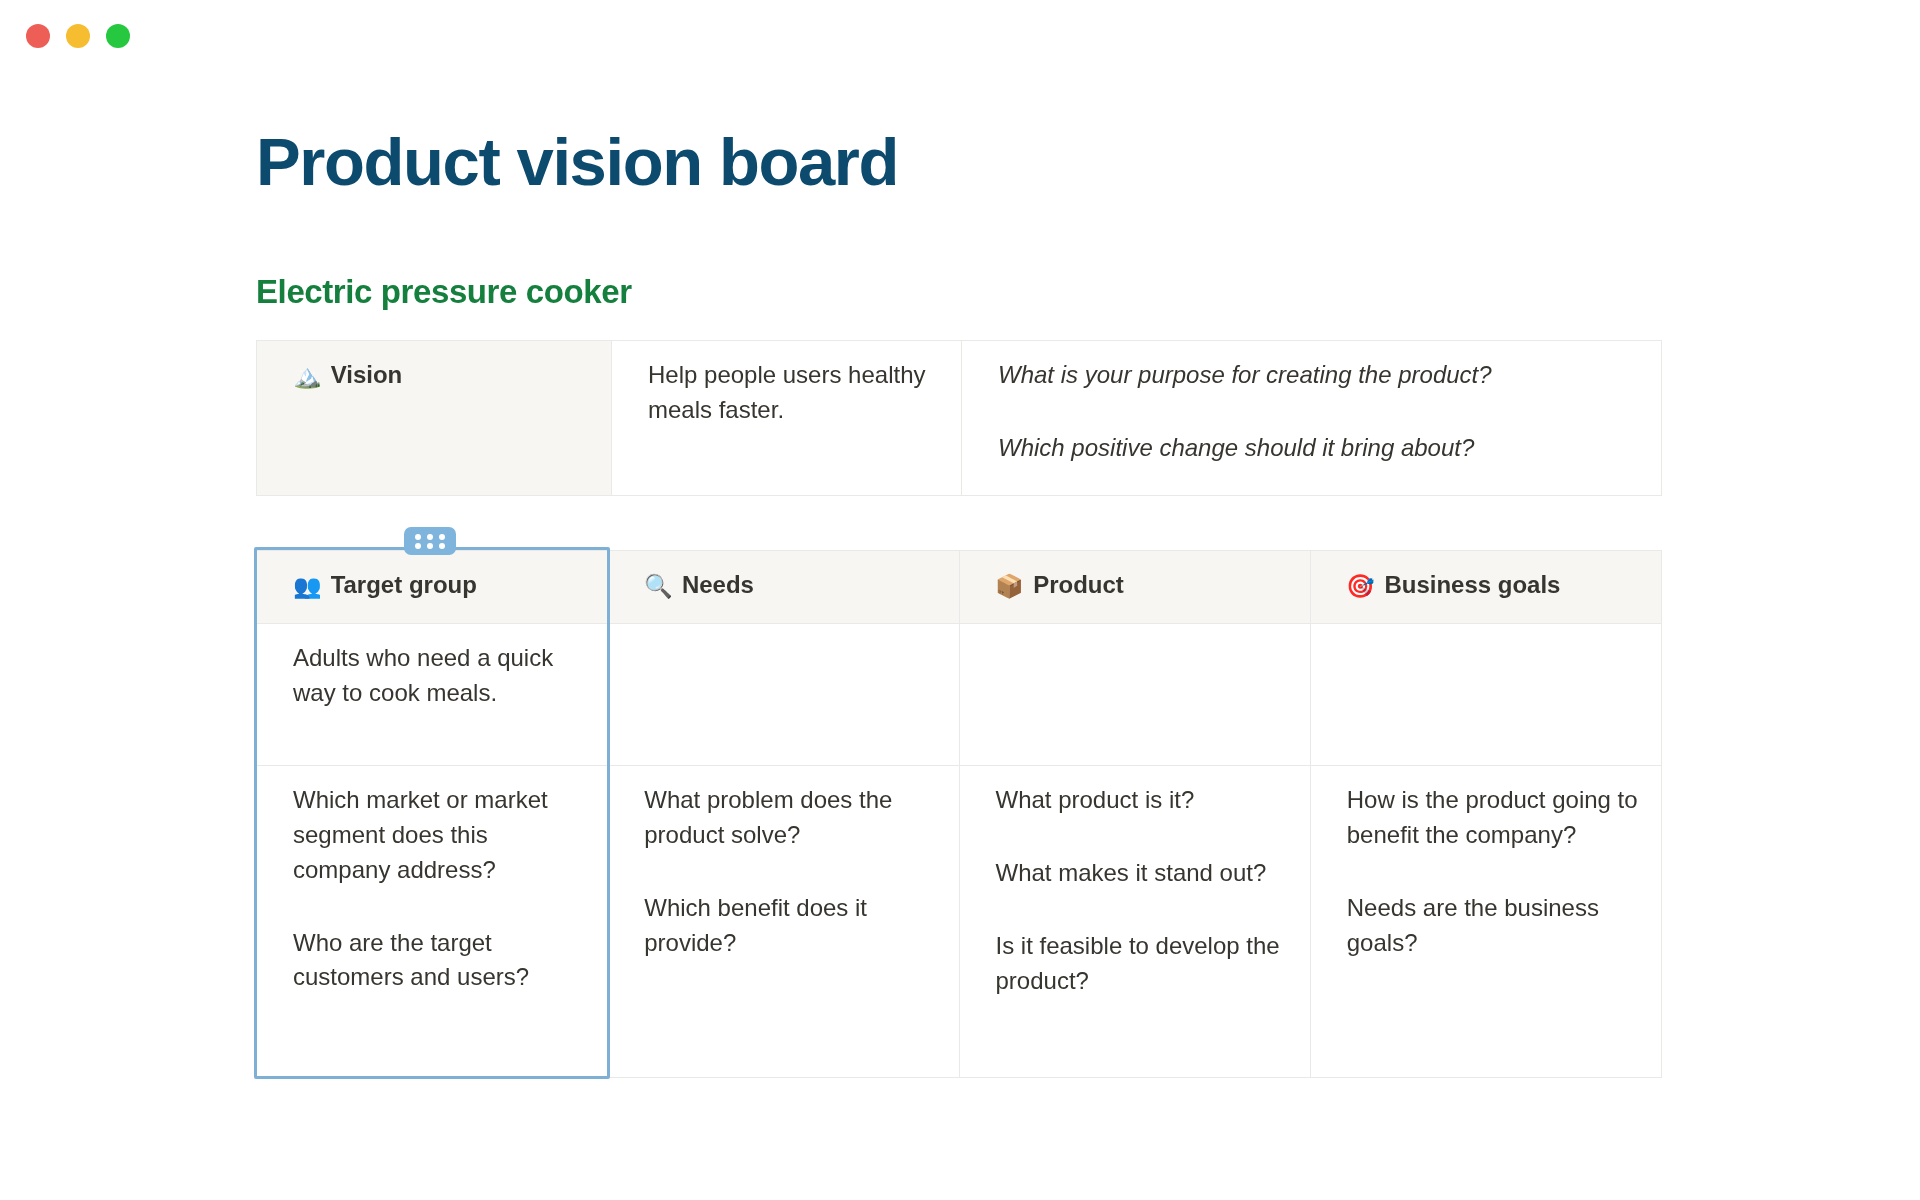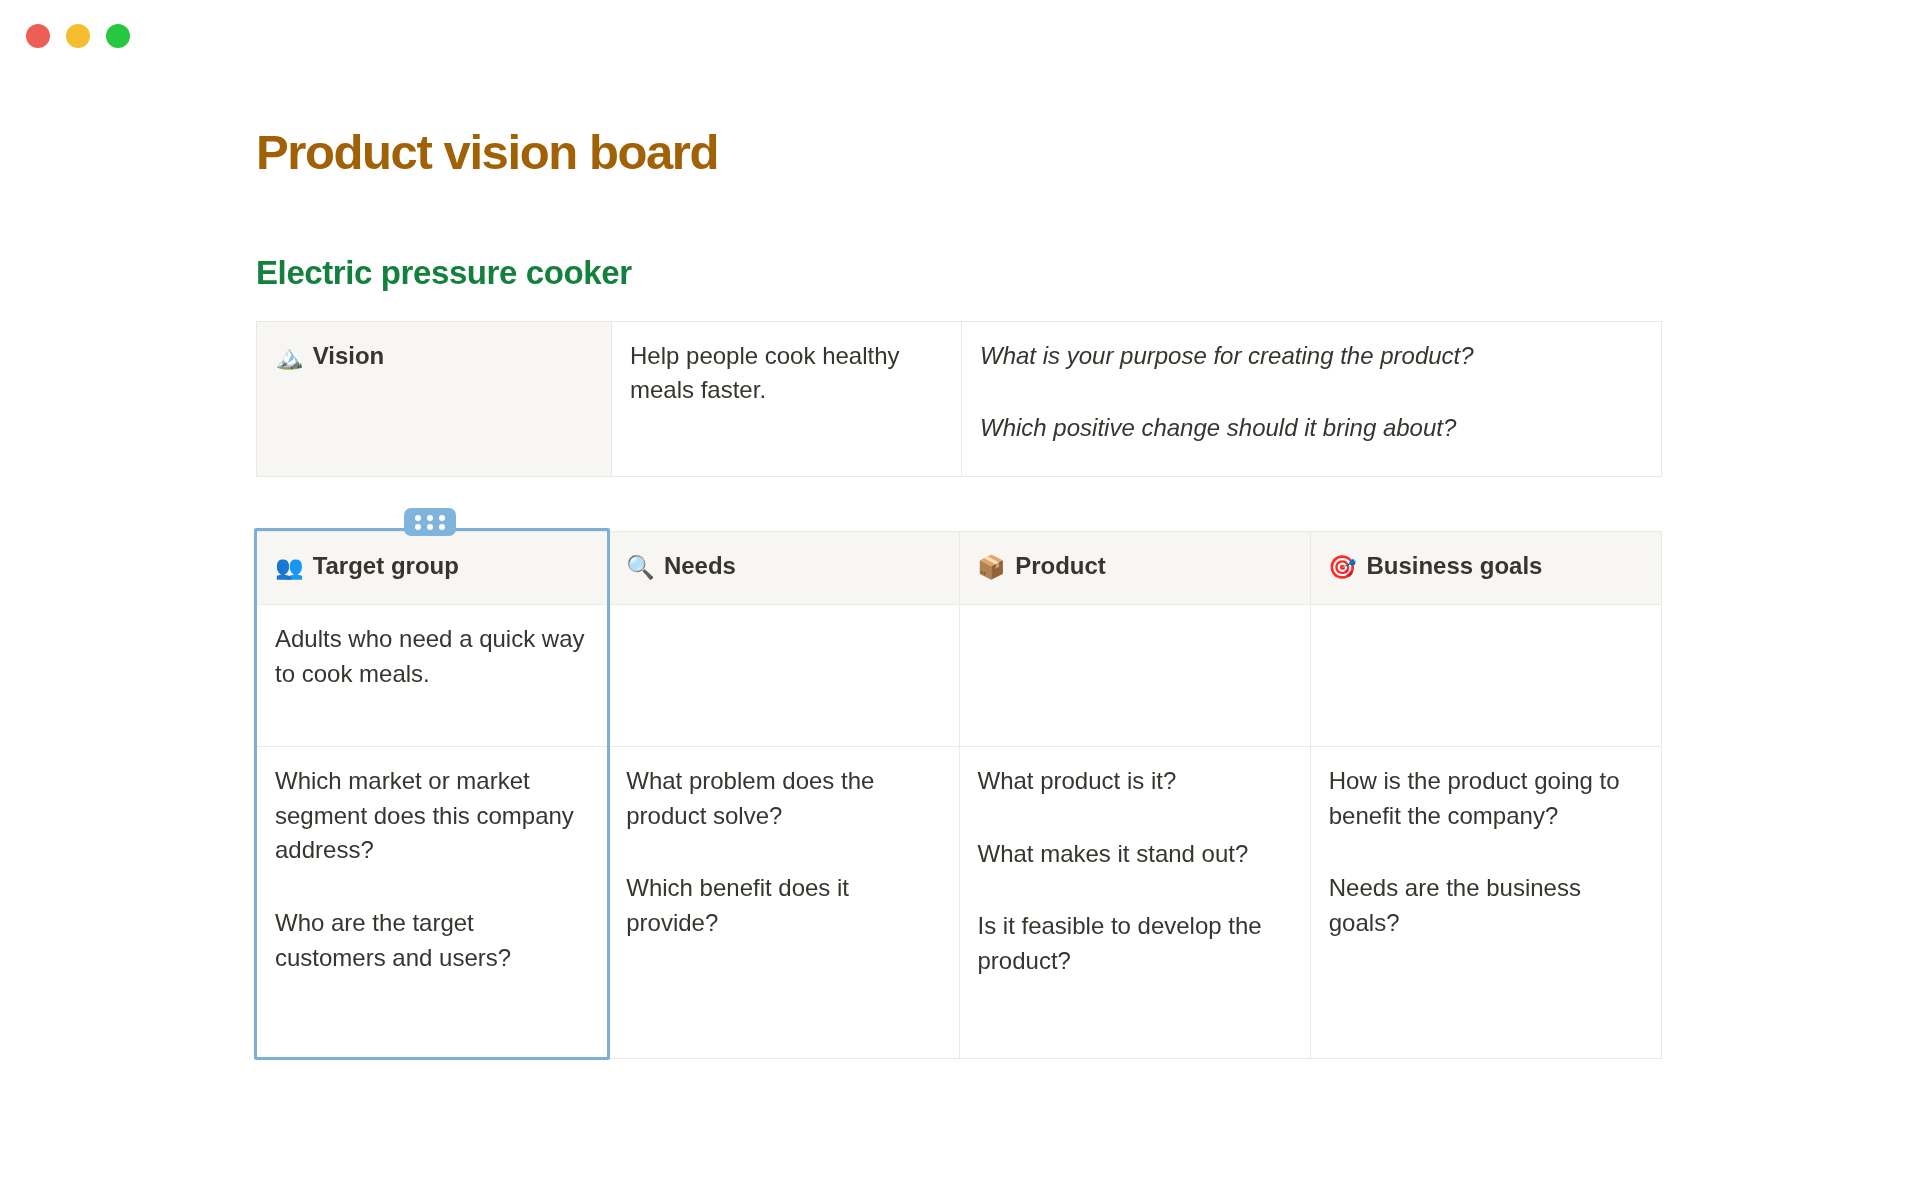--- a/index.html
+++ b/index.html
@@ -37,25 +37,25 @@
   .dot.red    { background: #ed5f56; }
   .dot.yellow { background: #f6bd30; }
   .dot.green  { background: #26c83f; }
 
   
   .page {
     padding: 0 0 0 256px;
     box-sizing: border-box;
   }
   .page-title {
-    font-size: 49px;
+    font-size: 67px;
     font-weight: 700;
     line-height: 1.08;
     letter-spacing: -1.4px;
-    color: #a16207;
+    color: #0c4a6e;
     margin: 54px 0 0 0;
     font-family: "Liberation Sans", sans-serif;
   }
   .page-subtitle {
     font-size: 33px;
     font-weight: 700;
     color: #15803d;
     letter-spacing: -0.4px;
     margin: 74px 0 0 0;
     line-height: 1.2;
@@ -65,21 +65,21 @@
   .board-table {
     border-collapse: collapse;
     table-layout: fixed;
     width: 1405px;
     margin-top: 26px;
     background: #ffffff;
   }
   .board-table td {
     border: 1px solid #e9e9e7;
     vertical-align: top;
-    padding: 17px 18px 20px 18px;
+    padding: 17px 18px 20px 36px;
     font-size: 24px;
     line-height: 1.45;
     color: #37352f;
     box-sizing: border-box;
   }
   .hdr-cell {
     background: #f7f6f3;
     font-weight: 700;
     white-space: nowrap;
   }
@@ -171,21 +171,21 @@
 
   <h2 class="page-subtitle">Electric pressure cooker</h2>
 
   <table class="board-table vision-table">
     <tbody>
       <tr>
         <td class="hdr-cell c1">
           <span class="emoji">🏔️</span><span>Vision</span>
         </td>
         <td class="c2">
-          <span>Help people cook healthy meals faster.</span>
+          <span>Help people users healthy meals faster.</span>
         </td>
         <td class="c3 placeholder">
           <p>What is your purpose for creating the product?</p>
           <p>Which positive change should it bring about?</p>
         </td>
       </tr>
     </tbody>
   </table>
 
   <div class="main-wrap">

